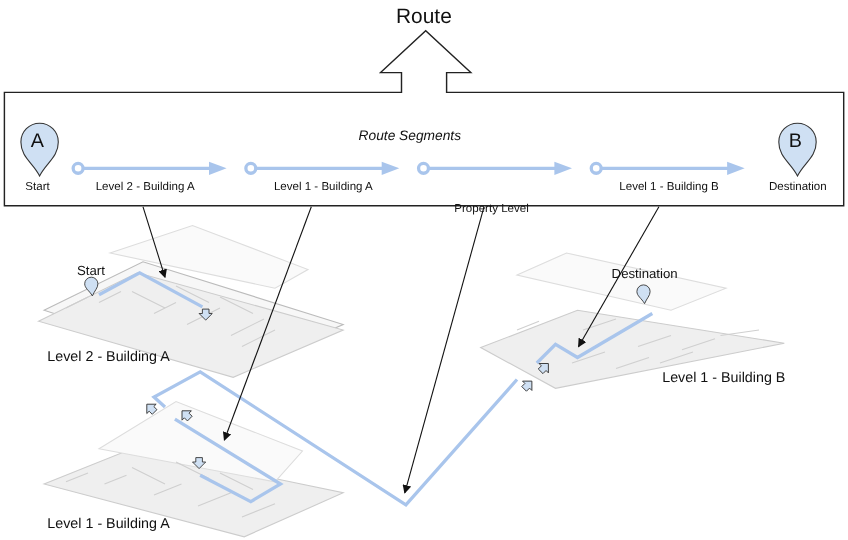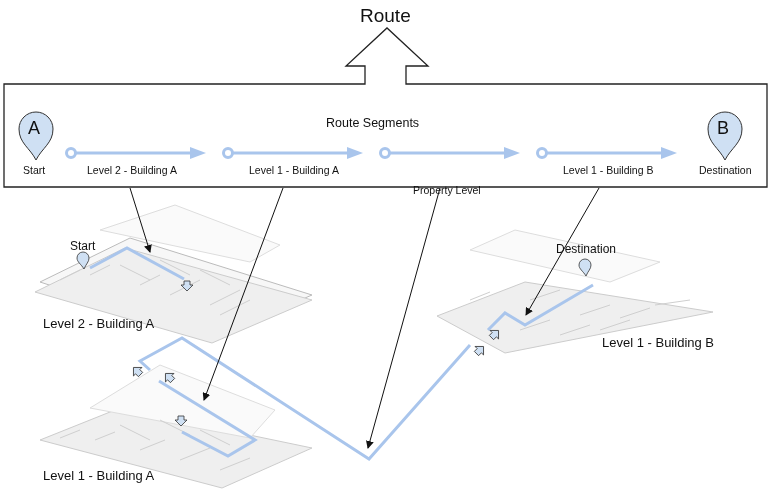--- a/index.html
+++ b/index.html
@@ -1,21 +1,21 @@
 <!DOCTYPE html>
 <html><head>
 <meta charset="utf-8">
 <style>
   html, body { margin:0; padding:0; background:#ffffff; }
   body { width:771px; height:491px; position:relative; overflow:hidden;
          font-family:"Liberation Sans", sans-serif; color:#111; }
   .txt { position:absolute; white-space:nowrap; }
   svg { position:absolute; left:0; top:0; }
   .title { font-size:19px; left:360px; top:5px; }
-  .seg-title { font-size:12.5px; left:326px; top:116px; }
+  .seg-title { font-size:12.5px; left:326px; top:116px;font-style:italic; }
   .seg-label { font-size:10.5px; top:164px; }
   .pin-label { font-size:10.5px; top:164px; }
   .pin-letter { font-size:18px; position:absolute; }
   .plan-label { font-size:13px; }
   .map-label { font-size:12px; }
 </style>
 </head>
 <body>
 
 <svg width="771" height="491" viewBox="0 0 771 491">

